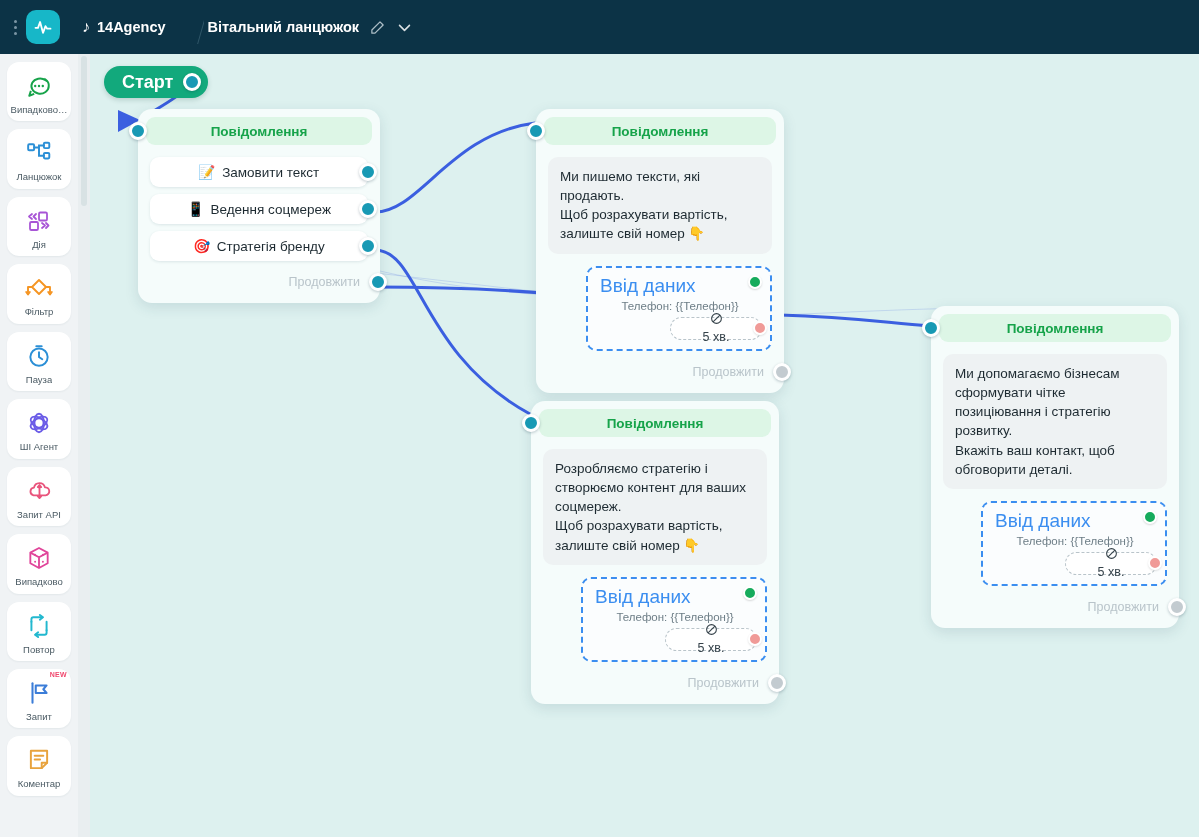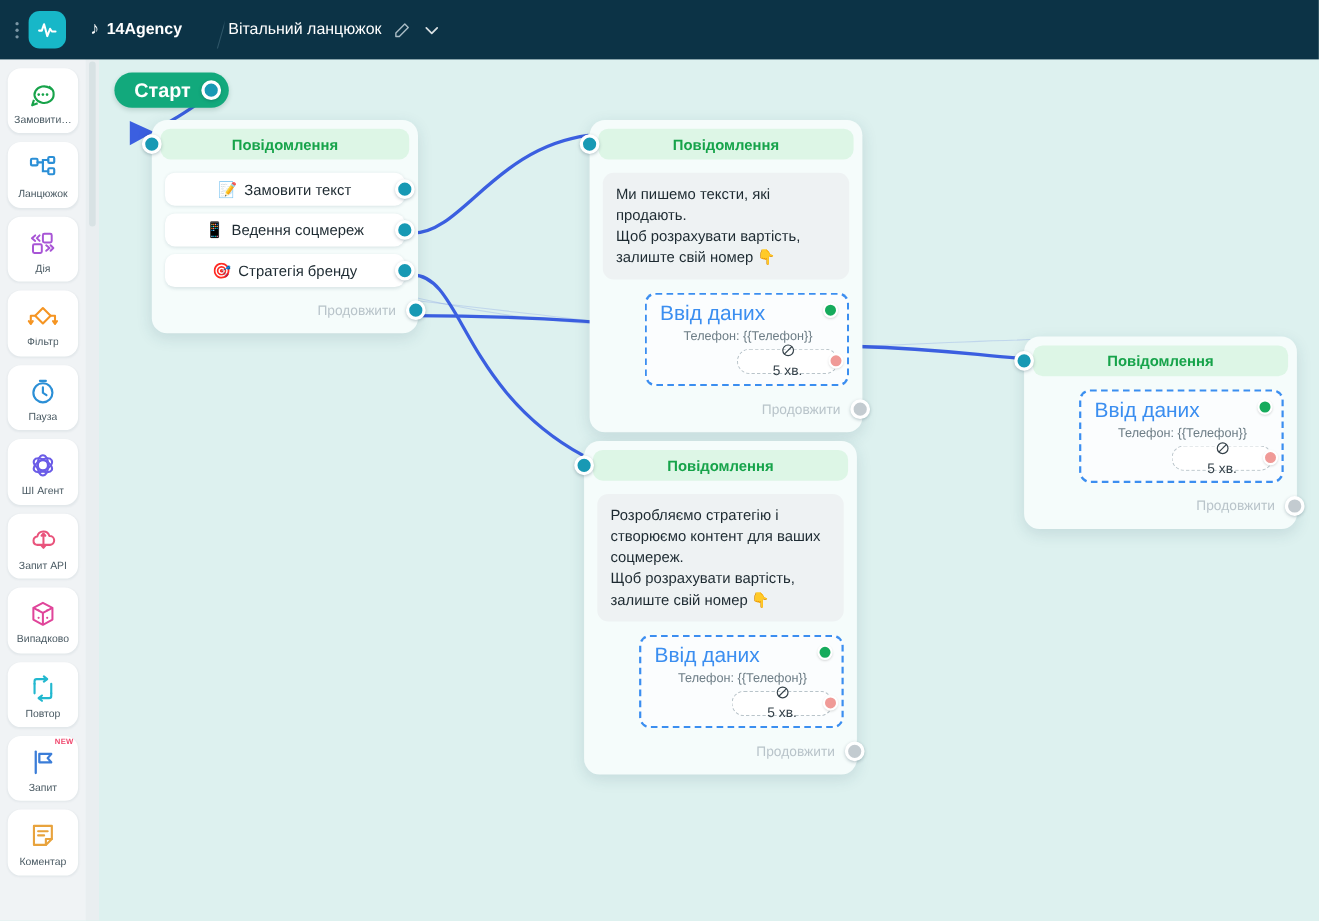--- a/index.html
+++ b/index.html
@@ -32,21 +32,21 @@
   .chev-sep {
     width: 26px; height: 54px; margin-left: 12px;
     position: relative; overflow: hidden;
   }
   .chev-sep:after {
     content: ""; position: absolute; left: 2px; top: 10px; width: 22px; height: 34px;
     border-right: 1px solid #2f5668; transform: skewX(-16deg);
   }
   .flow-title {
     display: flex; align-items: center; gap: 11px; margin-left: 4px;
-    color: #fff; font-size: 14.5px; font-weight: normal;
+    color: #fff; font-size: 14.5px; font-weight: bold;
   }
   .pencil-ic, .caret-ic { opacity: .85; display: inline-flex; cursor: pointer; }
 
   
   .sidebar {
     position: absolute; left: 0; top: 54px; width: 78px; height: 783px;
     background: #f0f3f5; padding-top: 8px; overflow: hidden; z-index: 40;
   }
   .side-item {
     position: relative; width: 64px; margin: 0 auto 8px auto; background: #fff;
@@ -189,21 +189,21 @@
     <div class="side-item">
       <span class="s-ic">
         <svg width="26" height="26" viewBox="0 0 24 24" fill="none" stroke="#17a34a" stroke-width="1.8">
           <path d="M21 12a8 7 0 1 1-3-5.4V6A8 7 0 0 1 21 12z"></path>
           <path d="M4.5 16.5L3 21l4.6-1.8" stroke-linejoin="round"></path>
           <circle cx="8.5" cy="12" r="1.1" fill="#17a34a" stroke="none"></circle>
           <circle cx="12" cy="12" r="1.1" fill="#17a34a" stroke="none"></circle>
           <circle cx="15.5" cy="12" r="1.1" fill="#17a34a" stroke="none"></circle>
         </svg>
       </span>
-      <span class="s-lb">Замовити…</span>
+      <span class="s-lb">Випадково…</span>
     </div>
 
     <div class="side-item">
       <span class="s-ic">
         <svg width="26" height="26" viewBox="0 0 24 24" fill="none" stroke="#2b8fd6" stroke-width="1.8">
           <rect x="2" y="4" width="5.5" height="5.5" rx="1"></rect>
           <rect x="16.5" y="2.5" width="5" height="5" rx="1"></rect>
           <rect x="16.5" y="12" width="5" height="5" rx="1"></rect>
           <path d="M7.5 7h4.5v-2h4.5M12 7v7.5h4.5" stroke-linecap="round"></path>
         </svg>
@@ -426,20 +426,22 @@
       </div>
       <div class="node-foot">
         <span>Продовжити</span>
         <span class="port gray"></span>
       </div>
     </div>
 
     <div class="node" style="left:841px; top:252px; width:248px;">
       <span class="port node-in-port"></span>
       <div class="node-head">Повідомлення</div>
+      <div class="msg-body">Ми допомагаємо бізнесам сформувати чітке позиціювання і стратегію розвитку.
+Вкажіть ваш контакт, щоб обговорити деталі.</div>
       <div class="input-block">
         <span class="dot-green ib-green"></span>
         <div class="ib-title">Ввід даних</div>
         <div class="ib-var">Телефон: {{Телефон}}</div>
         <div class="ib-chip">
           <span class="no-ic">
             <svg width="13" height="13" viewBox="0 0 24 24" fill="none" stroke="#35424a" stroke-width="2">
               <circle cx="12" cy="12" r="9"></circle>
                 <path d="M5.6 18.4L18.4 5.6"></path>
               </svg>

